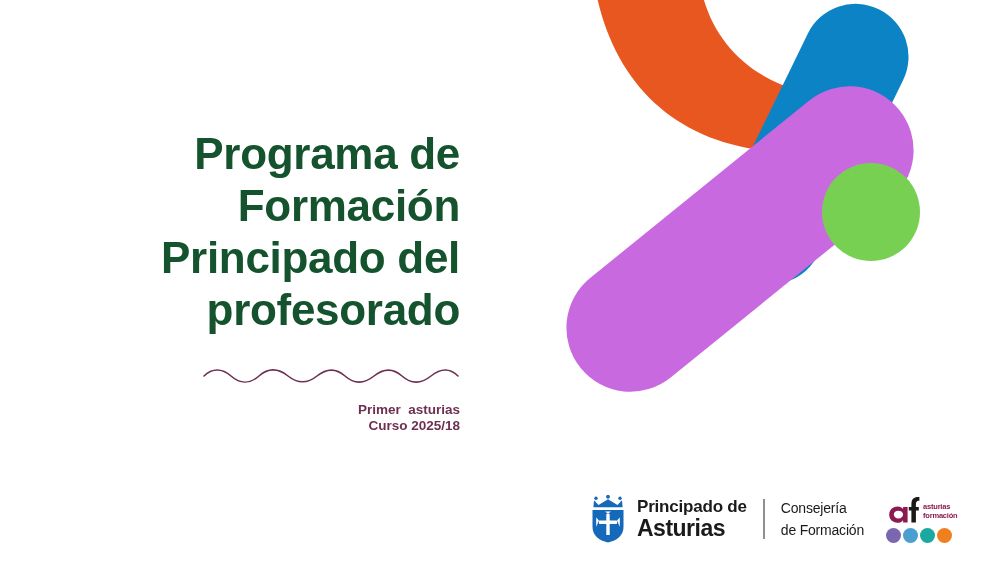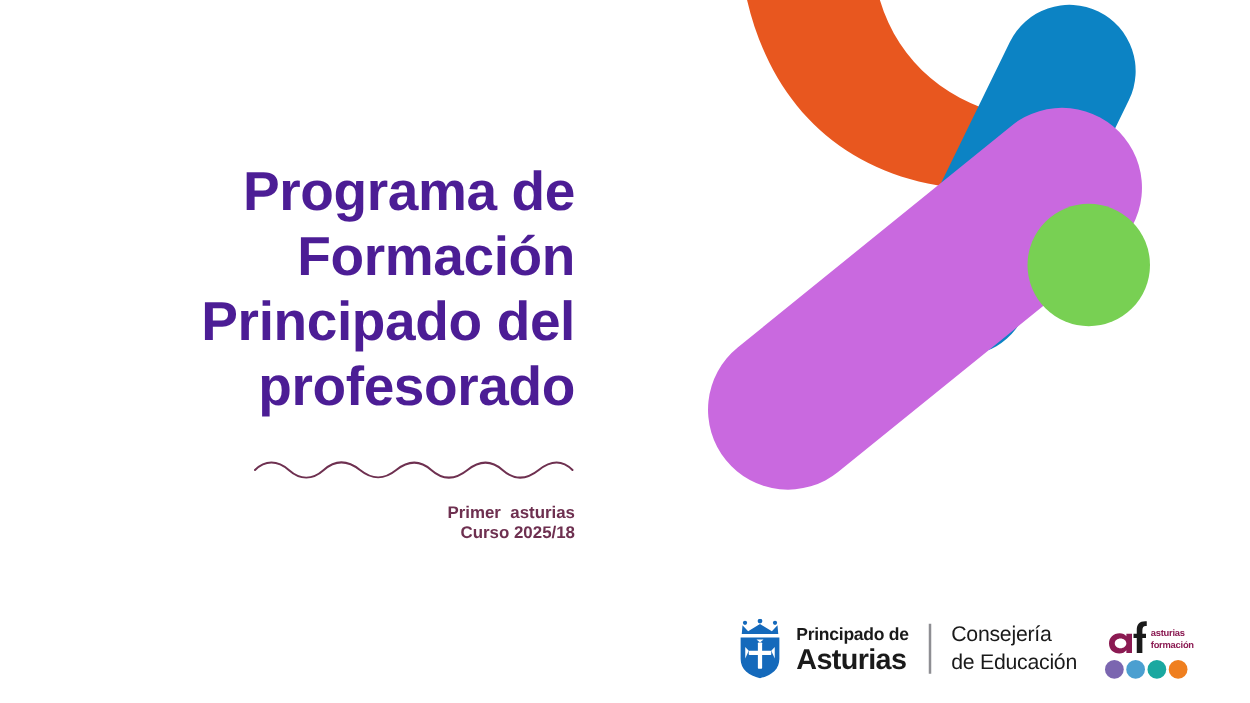--- a/index.html
+++ b/index.html
@@ -43,21 +43,21 @@
     top: 128px;
     width: 400px;
     text-align: right;
   }
   .title {
     margin: 0;
     font-size: 44px;
     line-height: 52px;
     font-weight: bold;
     letter-spacing: -0.3px;
-    color: #4c1d95;
+    color: #14532d;
     font-family: "Liberation Sans", sans-serif;
   }
 
   
   .squiggle {
     margin-top: 30px;
     margin-left: auto;
     width: 258px;
     height: 26px;
     display: block;
@@ -96,41 +96,41 @@
     height: 48px;
     flex: 0 0 auto;
   }
   .gov-wordmark {
     margin-left: 9px;
     color: #1a1a1a;
     line-height: 1;
   }
   .gov-wordmark .l1 {
     display: block;
-    font-size: 14px;
+    font-size: 17px;
     font-weight: bold;
     letter-spacing: -0.2px;
   }
   .gov-wordmark .l2 {
     display: block;
     font-size: 23px;
     font-weight: bold;
     letter-spacing: -0.5px;
     margin-top: 2px;
   }
   .divider-bar {
     width: 2px;
     height: 40px;
     background: #8e8e93;
     margin: 0 16px;
     flex: 0 0 auto;
   }
   .consejeria {
     color: #1a1a1a;
-    font-size: 17px;
+    font-size: 14px;
     line-height: 22px;
     letter-spacing: -0.2px;
   }
   .consejeria span { display: block; }
 
   .af-logo {
     margin-left: 22px;
     width: 72px;
   }
   .af-top {
@@ -251,21 +251,21 @@
       <div class="gov-wordmark">
         <span class="l1">Principado de</span>
         <span class="l2">Asturias</span>
       </div>
     </div>
 
     <div class="divider-bar"></div>
 
     <div class="consejeria">
       <span>Consejería</span>
-      <span>de Educación</span>
+      <span>de Formación</span>
     </div>
 
     <div class="af-logo">
       <div class="af-top">
         <svg class="af-mark" viewBox="0 0 34 30" xmlns="http://www.w3.org/2000/svg" aria-hidden="true">
 
           <path d="M11.8 11.5 C6.6 11.5 3.2 15 3.2 19.6 C3.2 24.4 6.6 27.8 11.4 27.8
                    C14 27.8 15.9 26.8 17.1 25.2 L17.1 27.4 L21.6 27.4 L21.6 11.9 L17.1 11.9
                    L17.1 14 C15.9 12.5 14.2 11.5 11.8 11.5 Z
                    M12.4 15.7 C15 15.7 17.1 17.4 17.1 19.6 C17.1 21.9 15 23.6 12.4 23.6

